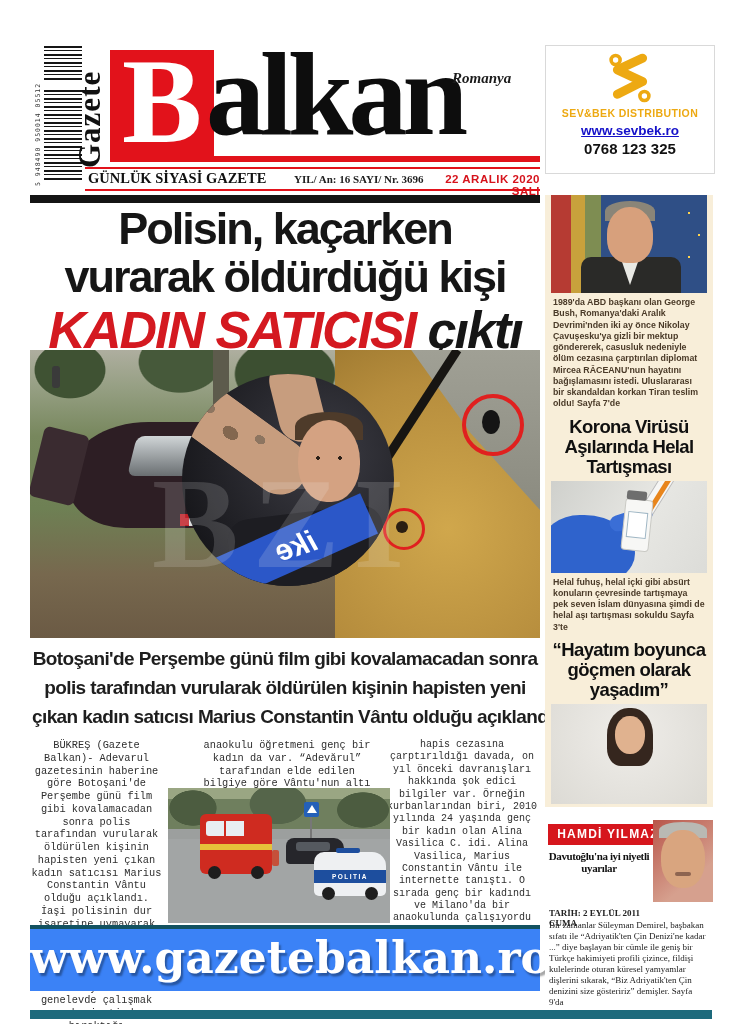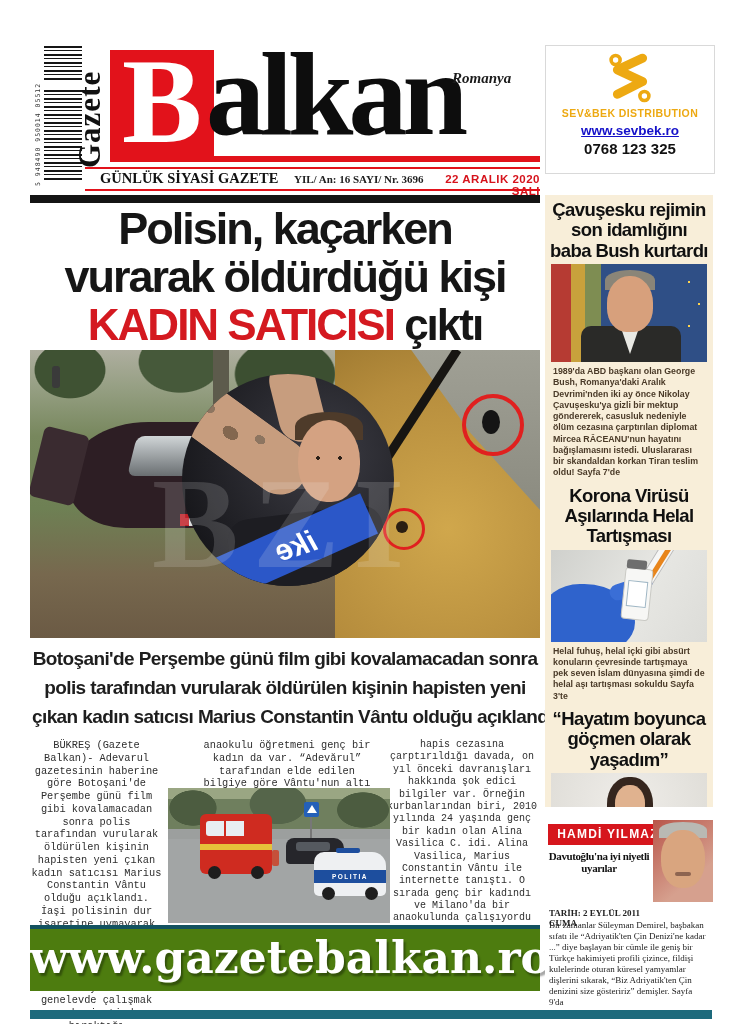--- a/index.html
+++ b/index.html
@@ -18,38 +18,38 @@
   .logo-gazete{left:72px;top:50px;height:118px;writing-mode:vertical-rl;transform:rotate(180deg);
                font-family:"Liberation Serif",serif;font-weight:700;font-size:31px;color:#111;letter-spacing:1px;}
   .logo-bbox{left:110px;top:50px;width:104px;height:112px;background:#e2121b;text-align:center;}
   .logo-bbox span{font-family:"Liberation Serif",serif;font-weight:700;font-size:120px;line-height:104px;color:#fff;}
   .logo-alkan{left:206px;top:36px;font-family:"Liberation Serif",serif;font-weight:700;font-size:118px;
               line-height:1;color:#0d0d0d;letter-spacing:-5px;}
   .logo-underline{left:110px;top:156px;width:430px;height:6px;background:#e2121b;}
   .logo-region{left:452px;top:70px;font-family:"Liberation Serif",serif;font-style:italic;font-weight:700;
                font-size:15px;color:#1a1a1a;}
   .rule-red-a{left:85px;top:167px;width:455px;height:2px;background:#e2121b;}
-  .tagline{left:100px;top:170px;font-family:"Liberation Serif",serif;font-weight:700;font-size:14.5px;color:#111;}
+  .tagline{left:88px;top:170px;font-family:"Liberation Serif",serif;font-weight:700;font-size:14.5px;color:#111;}
   .issue-info{left:294px;top:173px;font-family:"Liberation Serif",serif;font-weight:700;font-size:11px;color:#222;}
   .pub-date{left:420px;top:173px;width:120px;text-align:right;font-weight:800;font-size:11.5px;color:#d6131c;letter-spacing:0.5px;}
   .rule-red-b{left:85px;top:189px;width:455px;height:2px;background:#e2121b;}
   .bar-black{left:30px;top:195px;width:510px;height:8px;background:#141414;}
 
   
   .dist{left:545px;top:45px;width:168px;height:127px;border:1px solid #d9d9d9;text-align:center;background:#fff;}
   .dist svg{margin-top:5px;}
   .dist-name{color:#eda912;font-weight:800;font-size:10.5px;letter-spacing:0.4px;margin-top:-2px;}
   .dist-site{color:#1511c9;font-weight:800;font-size:13.5px;text-decoration:underline;margin-top:4px;cursor:pointer;}
   .dist-phone{color:#111;font-weight:800;font-size:15px;margin-top:2px;}
 
   
   .hl{left:30px;width:510px;text-align:center;font-weight:900;color:#161616;letter-spacing:-2px;white-space:nowrap;}
   .hl1{top:203px;font-size:45px;}
   .hl2{top:251px;font-size:45px;}
-  .hl3{top:300px;font-size:44px;}
+  .hl3{top:300px;font-size:52px;font-style:italic;}
   .hl3 .red{color:#d41920;}
 
   
   .mainphoto{left:30px;top:350px;width:510px;height:288px;overflow:hidden;background:#8a9570;}
   .mp-left{position:absolute;left:0;top:0;width:305px;height:100%;
     background:linear-gradient(180deg,#aeae9f 0,#949e81 14%,#77875d 30%,#6e8054 55%,#77684e 78%,#6b5a44 100%);}
   .mp-foliage{position:absolute;left:0;top:-18px;width:305px;height:130px;
     background:radial-gradient(60px 48px at 40px 38px,#3f5233 58%,transparent 60%),
                radial-gradient(70px 52px at 150px 30px,#46593a 58%,transparent 60%),
                radial-gradient(85px 60px at 255px 42px,#3c4f31 58%,transparent 60%);}
@@ -120,21 +120,21 @@
   .pol-band{position:absolute;left:0;top:18px;width:72px;height:13px;background:#1d4e9e;color:#fff;
             font-weight:800;font-size:6.5px;letter-spacing:1.5px;text-align:center;line-height:13px;}
   .pol-roof{position:absolute;left:22px;top:-4px;width:24px;height:5px;background:#1d4e9e;border-radius:2px;}
   .sign{position:absolute;left:136px;top:14px;width:15px;height:15px;background:#2460b8;border-radius:2px;}
   .sign i{position:absolute;left:2.5px;top:3px;display:block;width:0;height:0;
           border-left:5px solid transparent;border-right:5px solid transparent;border-bottom:8px solid #fff;}
   .sign-pole{position:absolute;left:142px;top:29px;width:2px;height:40px;background:#777;}
   .fireman{position:absolute;left:104px;top:62px;width:7px;height:16px;background:#c5503a;border-radius:2px;}
 
   
-  .footerbar{left:30px;top:925px;width:510px;height:62px;background:#4d7c0f;border-top:4px solid #135260;
+  .footerbar{left:30px;top:925px;width:510px;height:62px;background:#3b82f6;border-top:4px solid #135260;
              text-align:center;cursor:pointer;}
   .footerbar span{font-family:"DejaVu Serif",serif;font-weight:700;font-size:44px;line-height:58px;color:#fff;
                   text-shadow:2px 3px 2px rgba(0,0,0,0.35);letter-spacing:0px;}
   .bottomstrip{left:30px;top:1010px;width:682px;height:9px;background:#1d6a7c;}
 
   
   .sidebar{left:545px;top:195px;width:168px;height:612px;background:#f8eed9;overflow:hidden;}
   .sb-headline{font-weight:800;font-size:18.5px;line-height:1.1;text-align:center;letter-spacing:-0.6px;
                color:#101010;padding:5px 4px 3px 4px;}
   .sb-caption{font-size:8.8px;font-weight:700;color:#4a3a28;line-height:1.28;padding:4px 8px 2px 8px;text-align:left;}
@@ -287,21 +287,20 @@
     </div>
   </div>
 
   <div class="abs footerbar">
     <span>www.gazetebalkan.ro</span>
   </div>
   <div class="abs bottomstrip"></div>
 
   <div class="abs sidebar">
 
-    <div class="sb-headline">Çavuşesku rejimin son idamlığını baba Bush kurtardı</div>
     <div class="sb-photo ph-bush">
       <div class="bush-stars"></div>
       <div class="bush-suit"></div>
       <div class="bush-shirt"></div>
       <div class="bush-hair"></div>
       <div class="bush-head"></div>
     </div>
     <div class="sb-caption">1989'da ABD başkanı olan George Bush, Romanya'daki Aralık Devrimi'nden iki ay önce Nikolay Çavuşesku'ya gizli bir mektup göndererek, casusluk nedeniyle ölüm cezasına çarptırılan diplomat Mircea RĂCEANU'nun hayatını bağışlamasını istedi. Uluslararası bir skandaldan korkan Tiran teslim oldu! Sayfa 7'de</div>
 
     <div class="sb-headline">Korona Virüsü Aşılarında Helal Tartışması</div>

